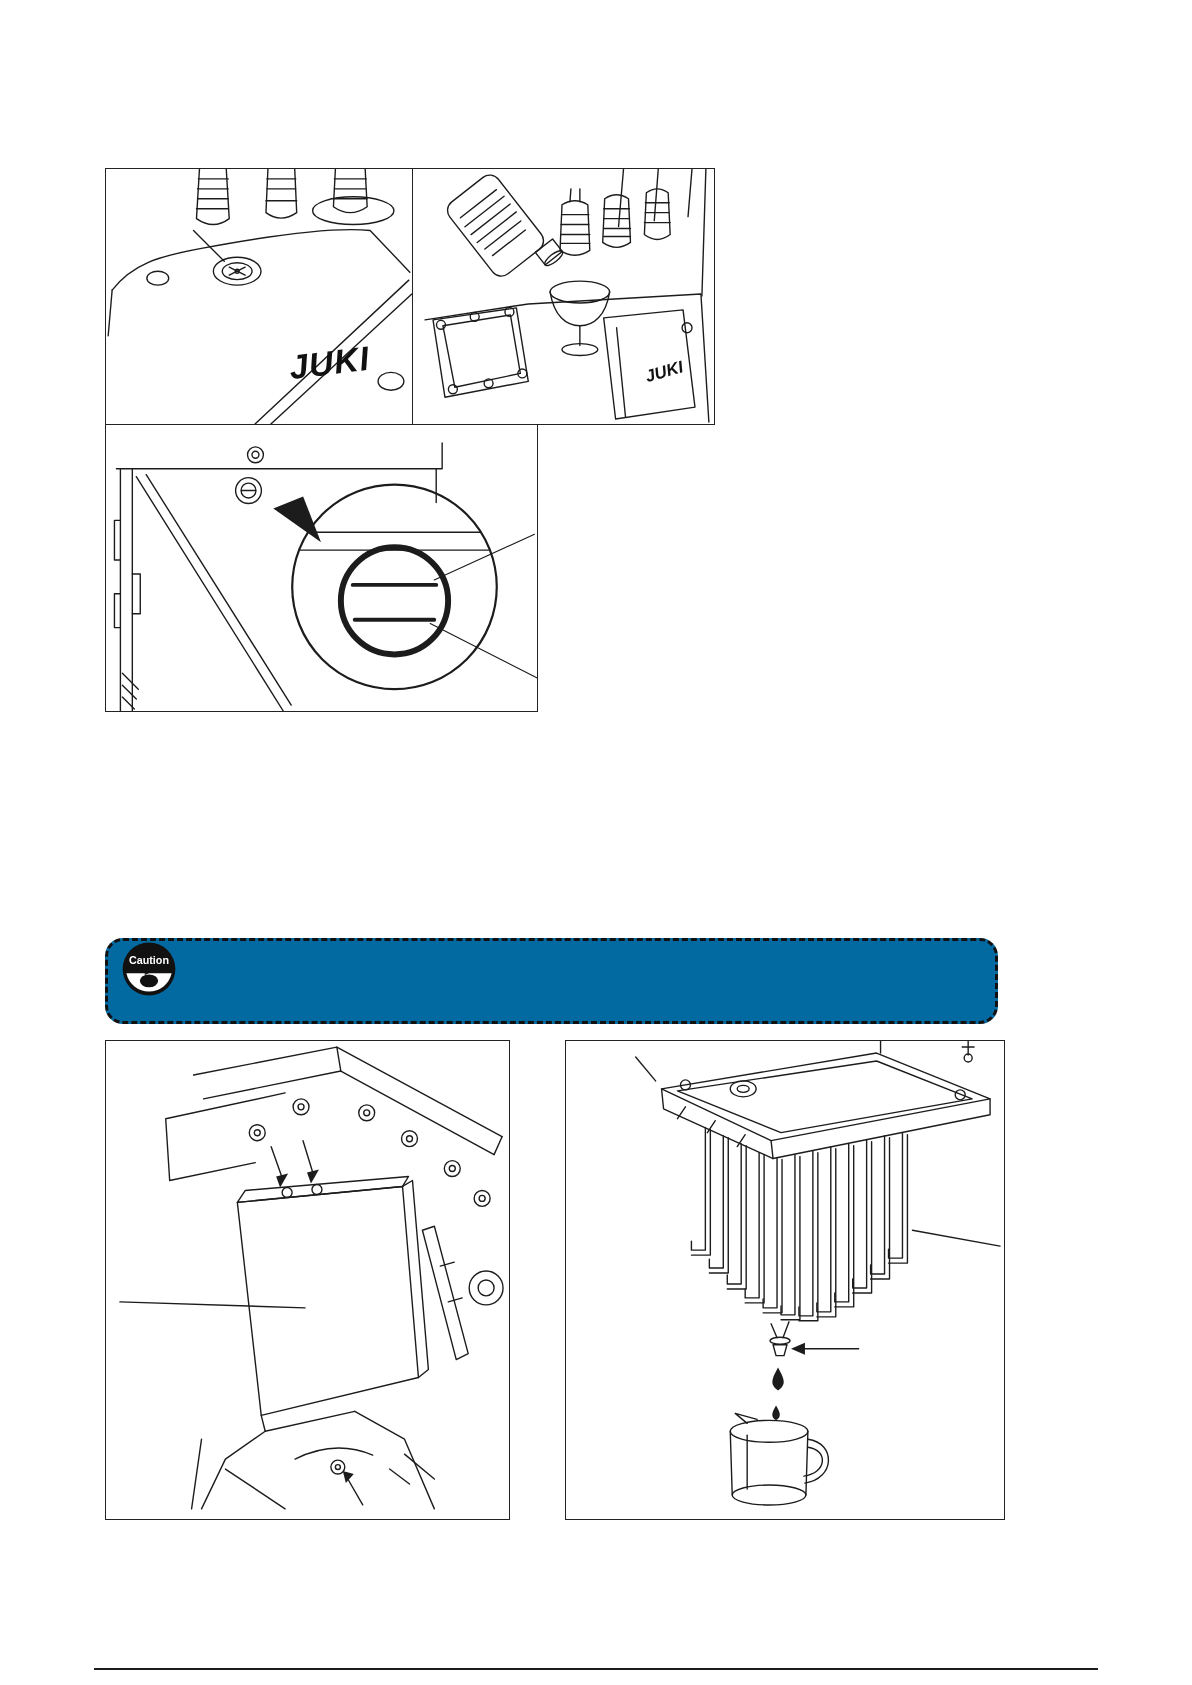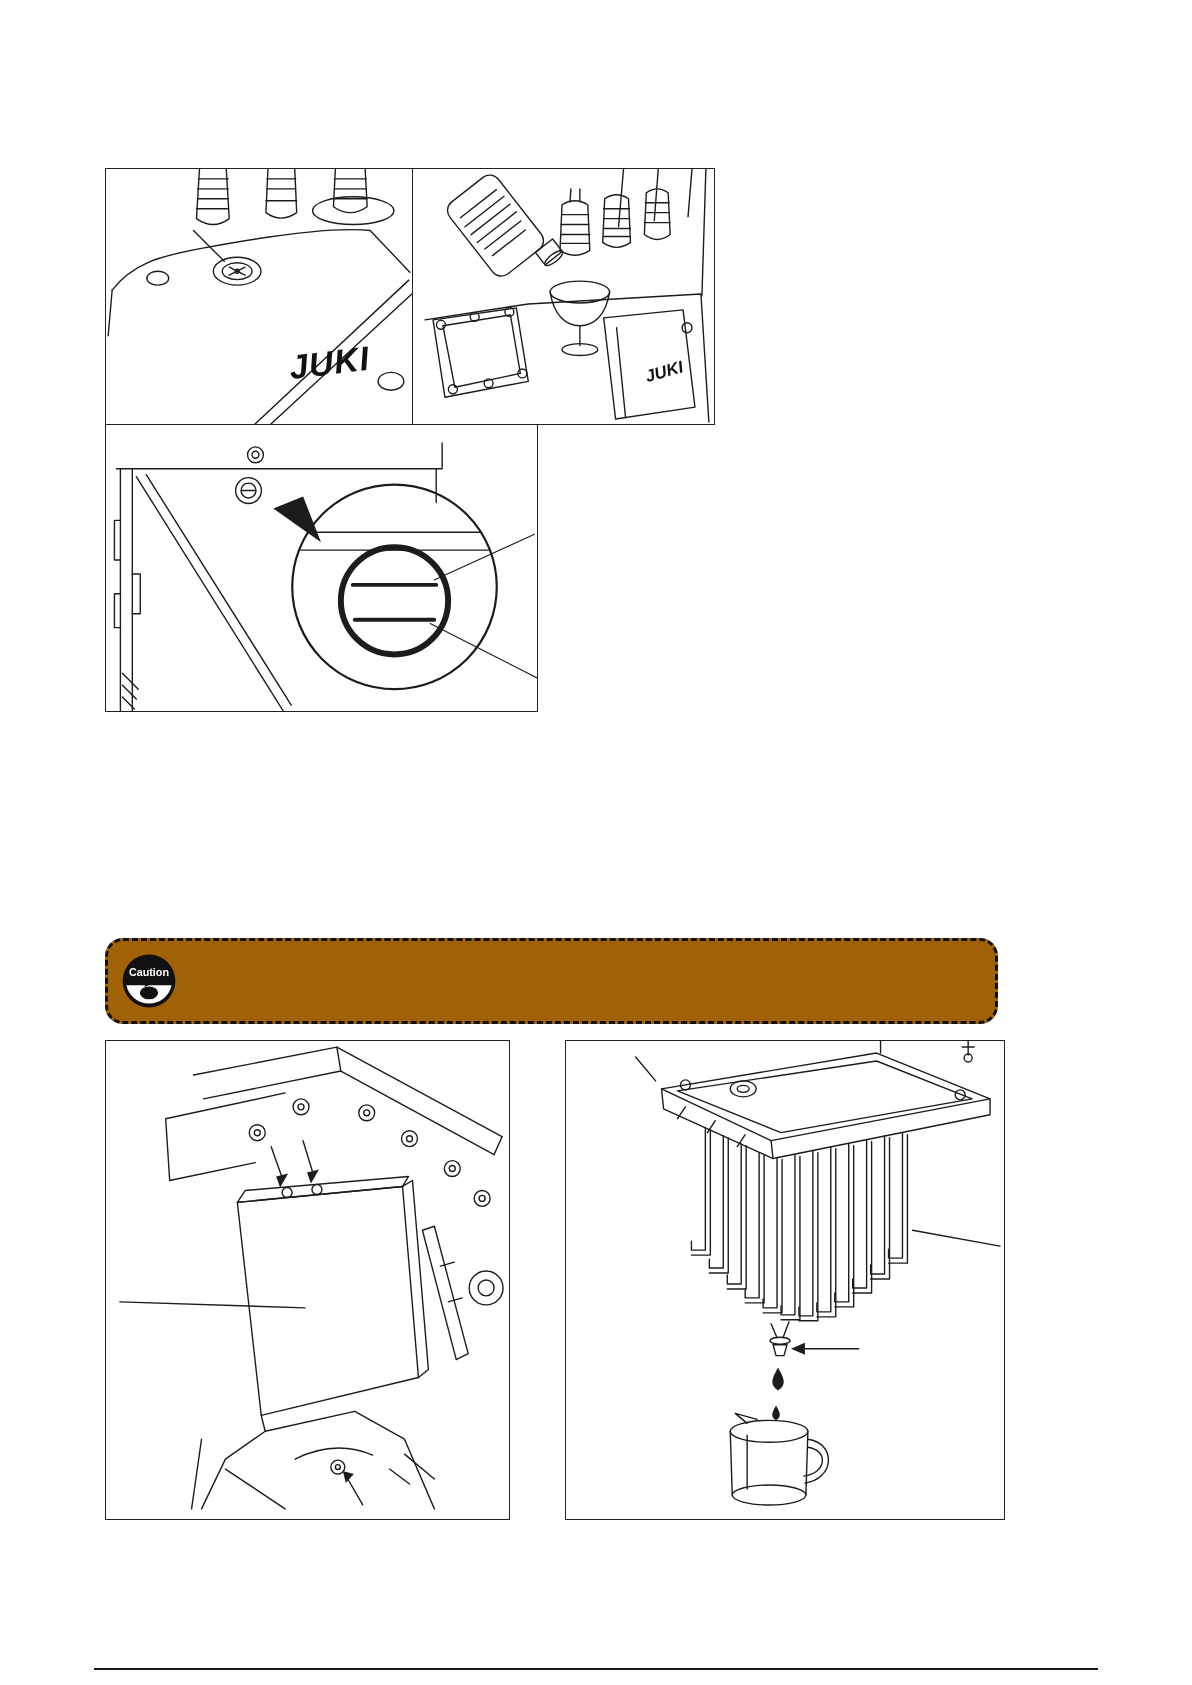--- a/index.html
+++ b/index.html
@@ -18,22 +18,22 @@
   }
   .figbox svg { position:absolute; left:0; top:0; width:100%; height:100%; }
   
   .ln { stroke:#1c1c1c; fill:none; stroke-width:1.4; stroke-linecap:round; stroke-linejoin:round; }
   .juki  { font-family:"Liberation Sans", sans-serif; font-style:italic; font-weight:900; font-size:34px; fill:#111; letter-spacing:1px; }
   .juki-sm { font-family:"Liberation Sans", sans-serif; font-style:italic; font-weight:900; font-size:17px; fill:#111; }
   .caution-box {
     position:absolute; left:105px; top:938px; width:893px; height:86px;
     border:3.5px dashed #111; border-radius:18px;
     box-sizing:border-box;
-    display:flex; align-items:center; padding-left:13px;
-    background:#a16207;
+    display:flex; padding-left:13px;
+    background:#0369a1;
   }
   .caution-badge { width:56px; height:56px; flex:0 0 auto; }
   .caution-badge text {
     font-family:"Liberation Sans", sans-serif; font-weight:bold; font-size:10px;
   }
   .bottom-rule {
     position:absolute; left:94px; top:1668px; width:1004px; height:2.2px;
     background:#1c1c1c;
   }
 </style>

